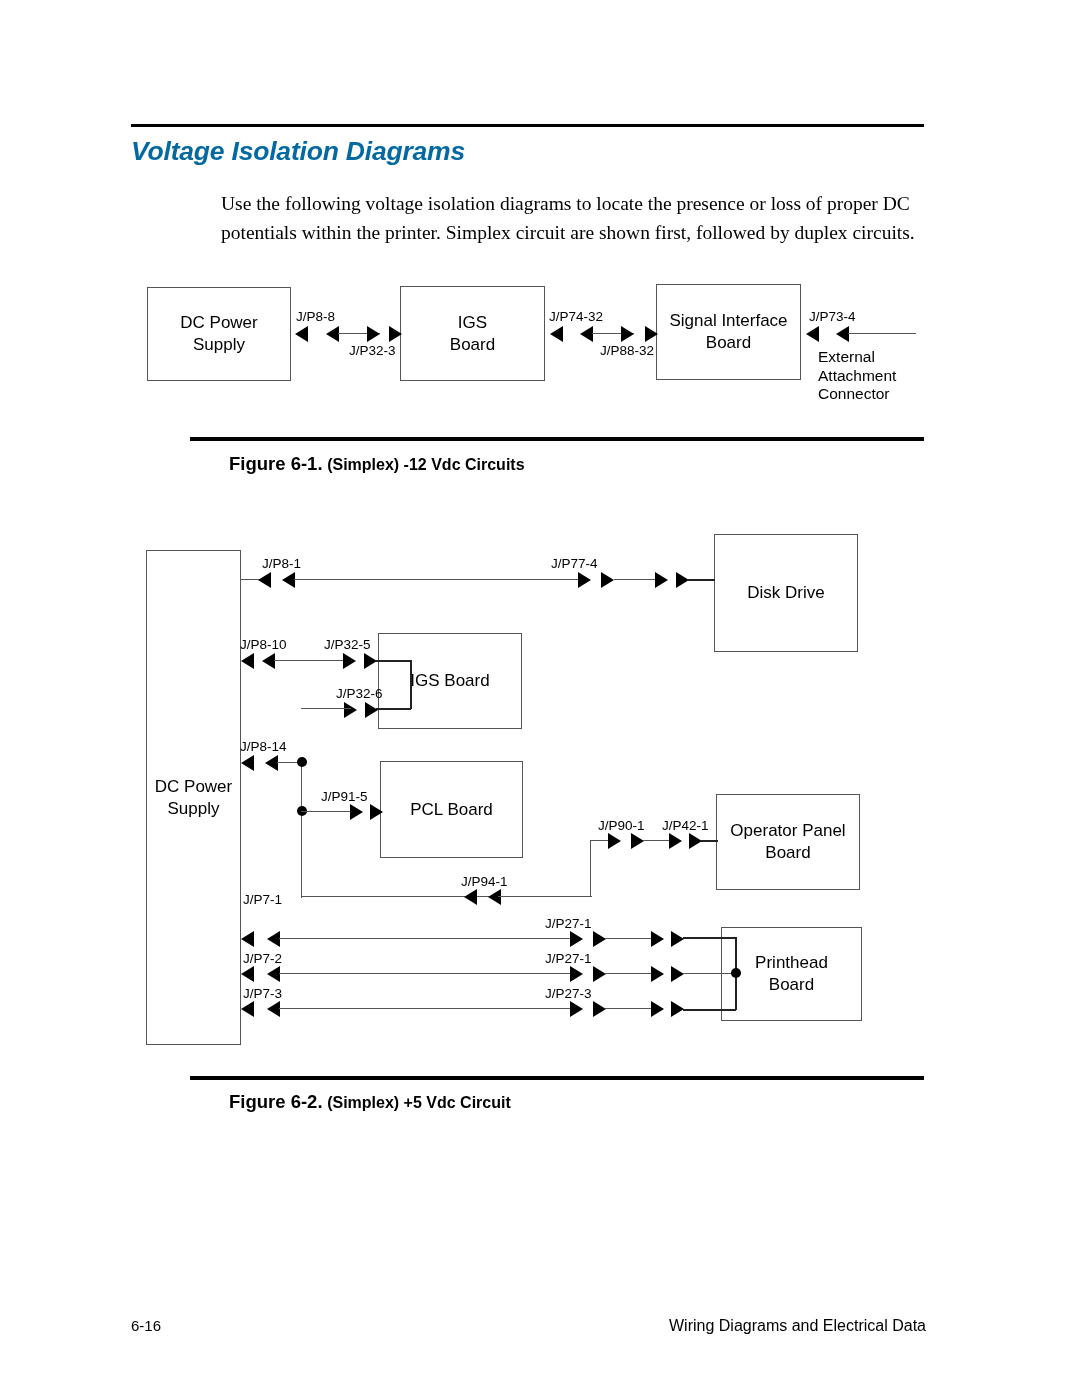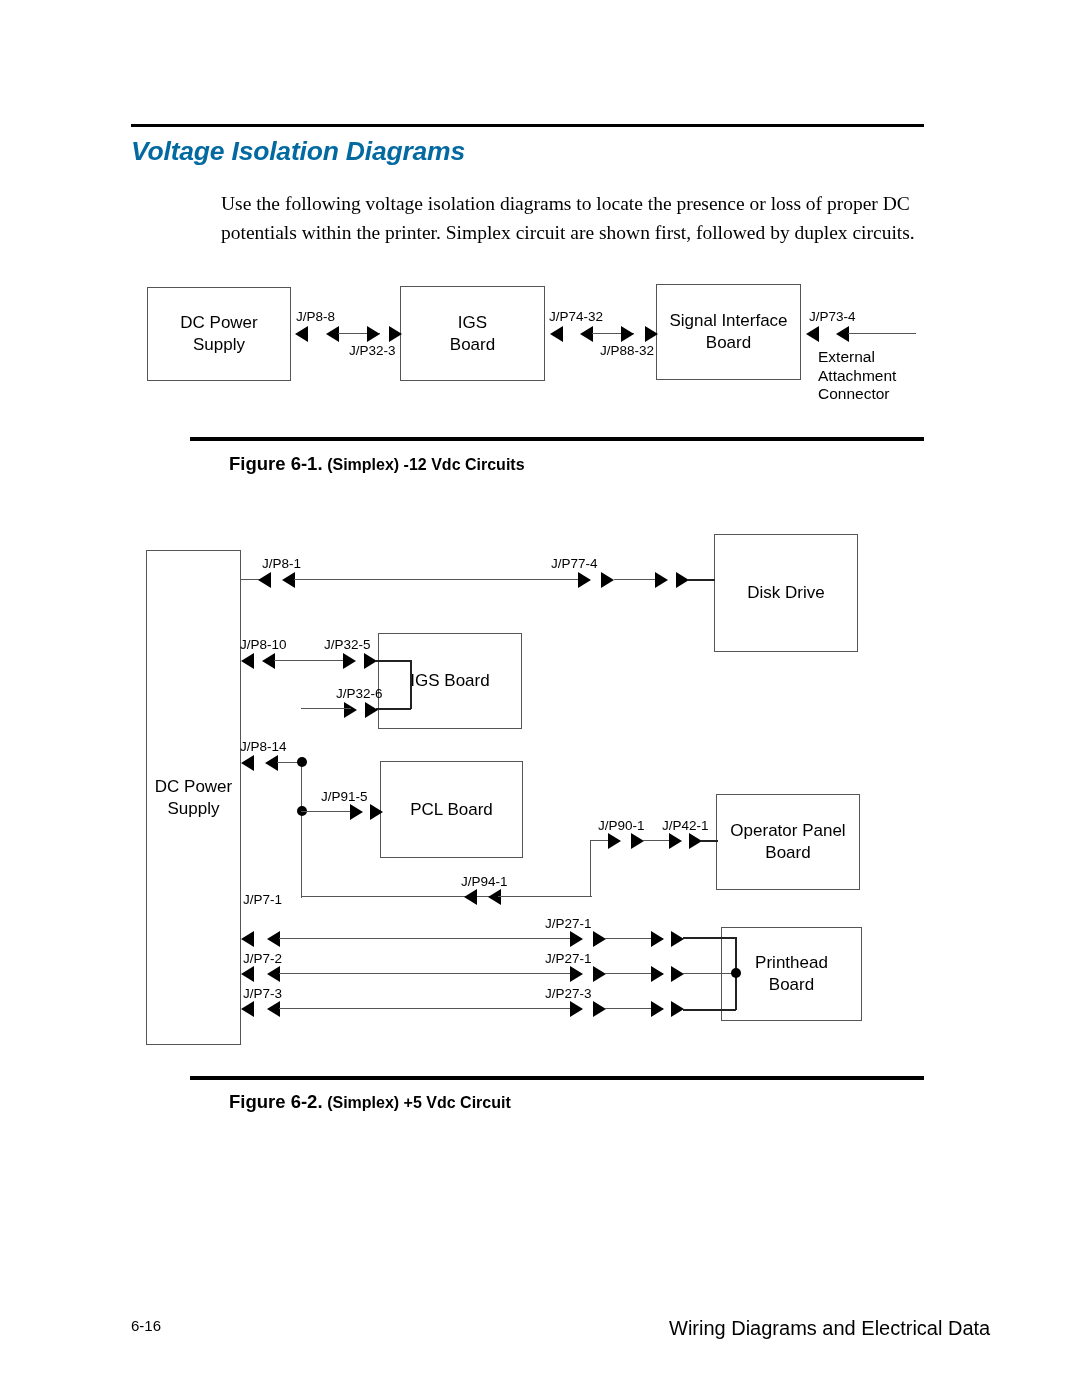--- a/index.html
+++ b/index.html
@@ -83,21 +83,21 @@
     top: 1317px;
     font-family: "Liberation Sans", sans-serif;
     font-size: 15px;
     color: #000;
   }
   .footer-sec {
     position: absolute;
     left: 669px;
     top: 1317px;
     font-family: "Liberation Sans", sans-serif;
-    font-size: 20px;
+    font-size: 16px;
     color: #000;
     white-space: nowrap;
   }
 
   
   .diagram { position: absolute; }
 
   .blk {
     position: absolute;
     border: 1.3px solid #555;

